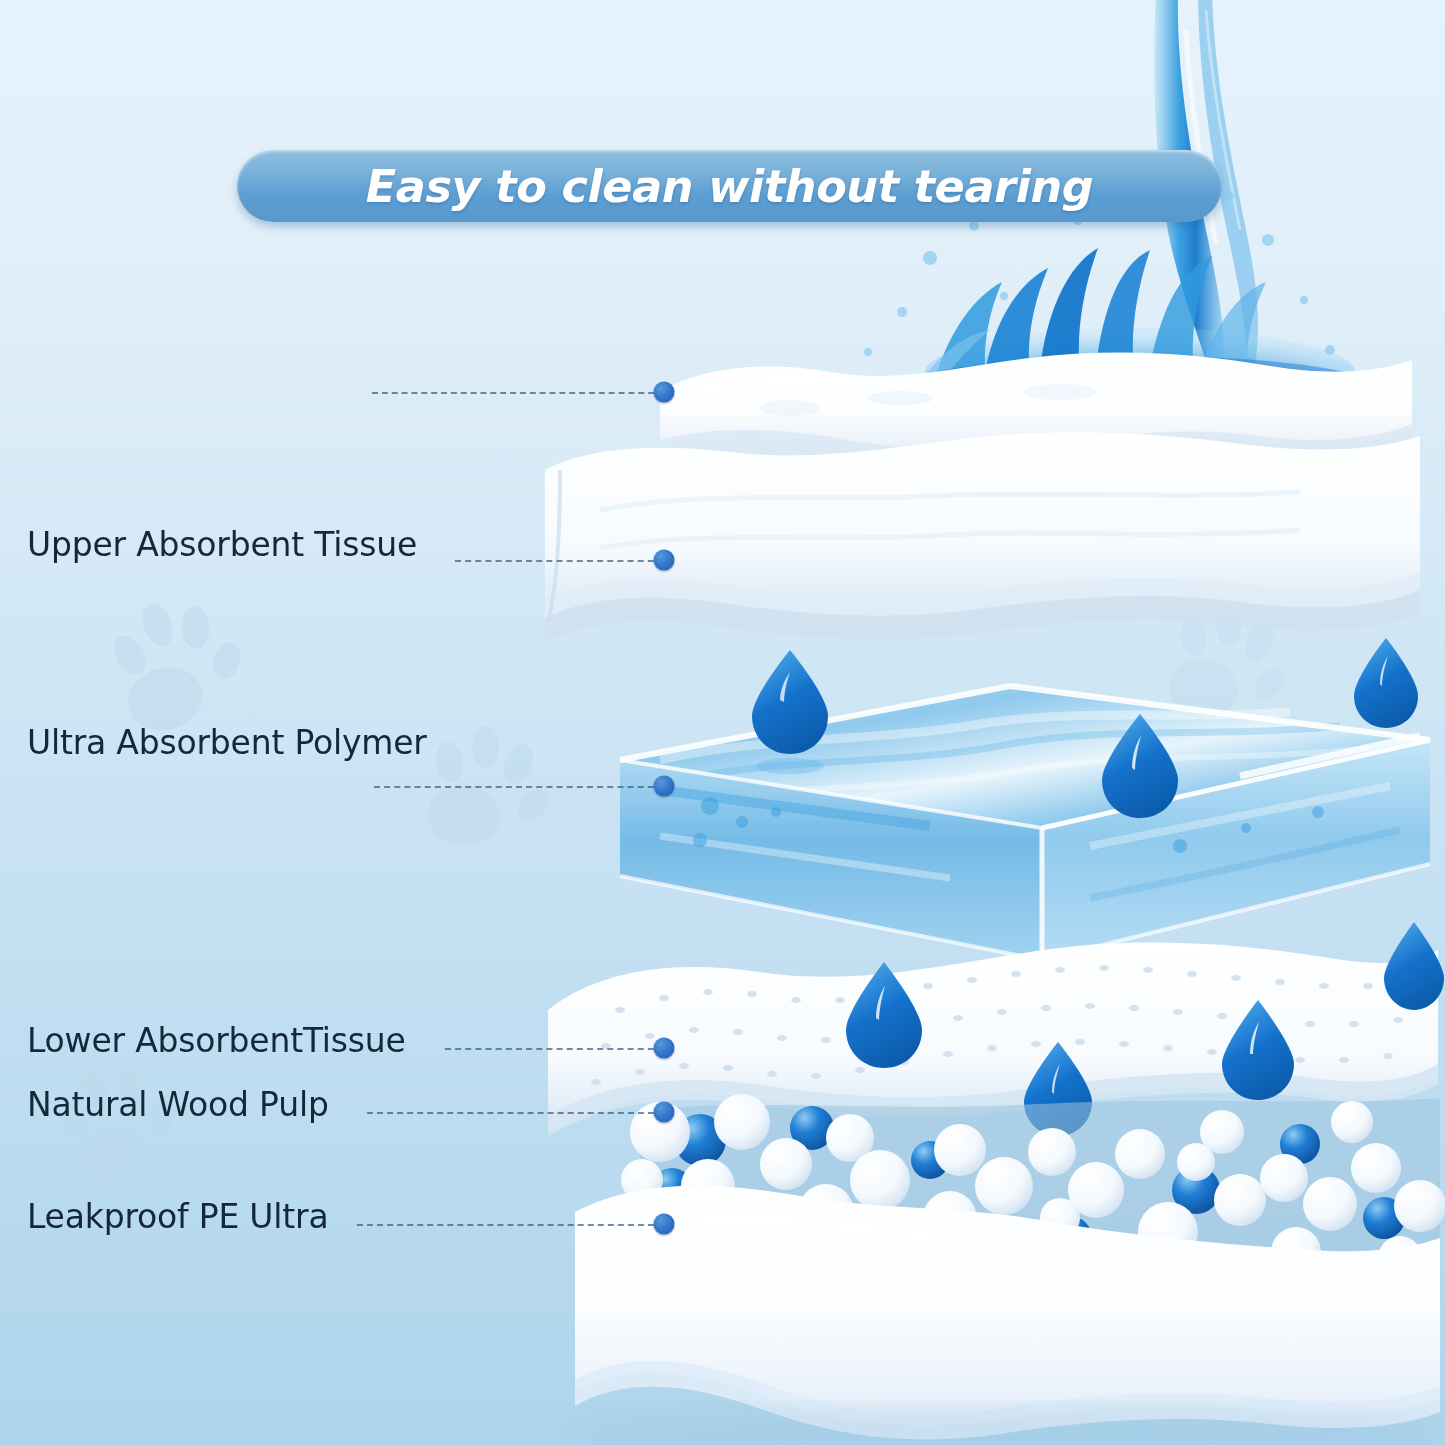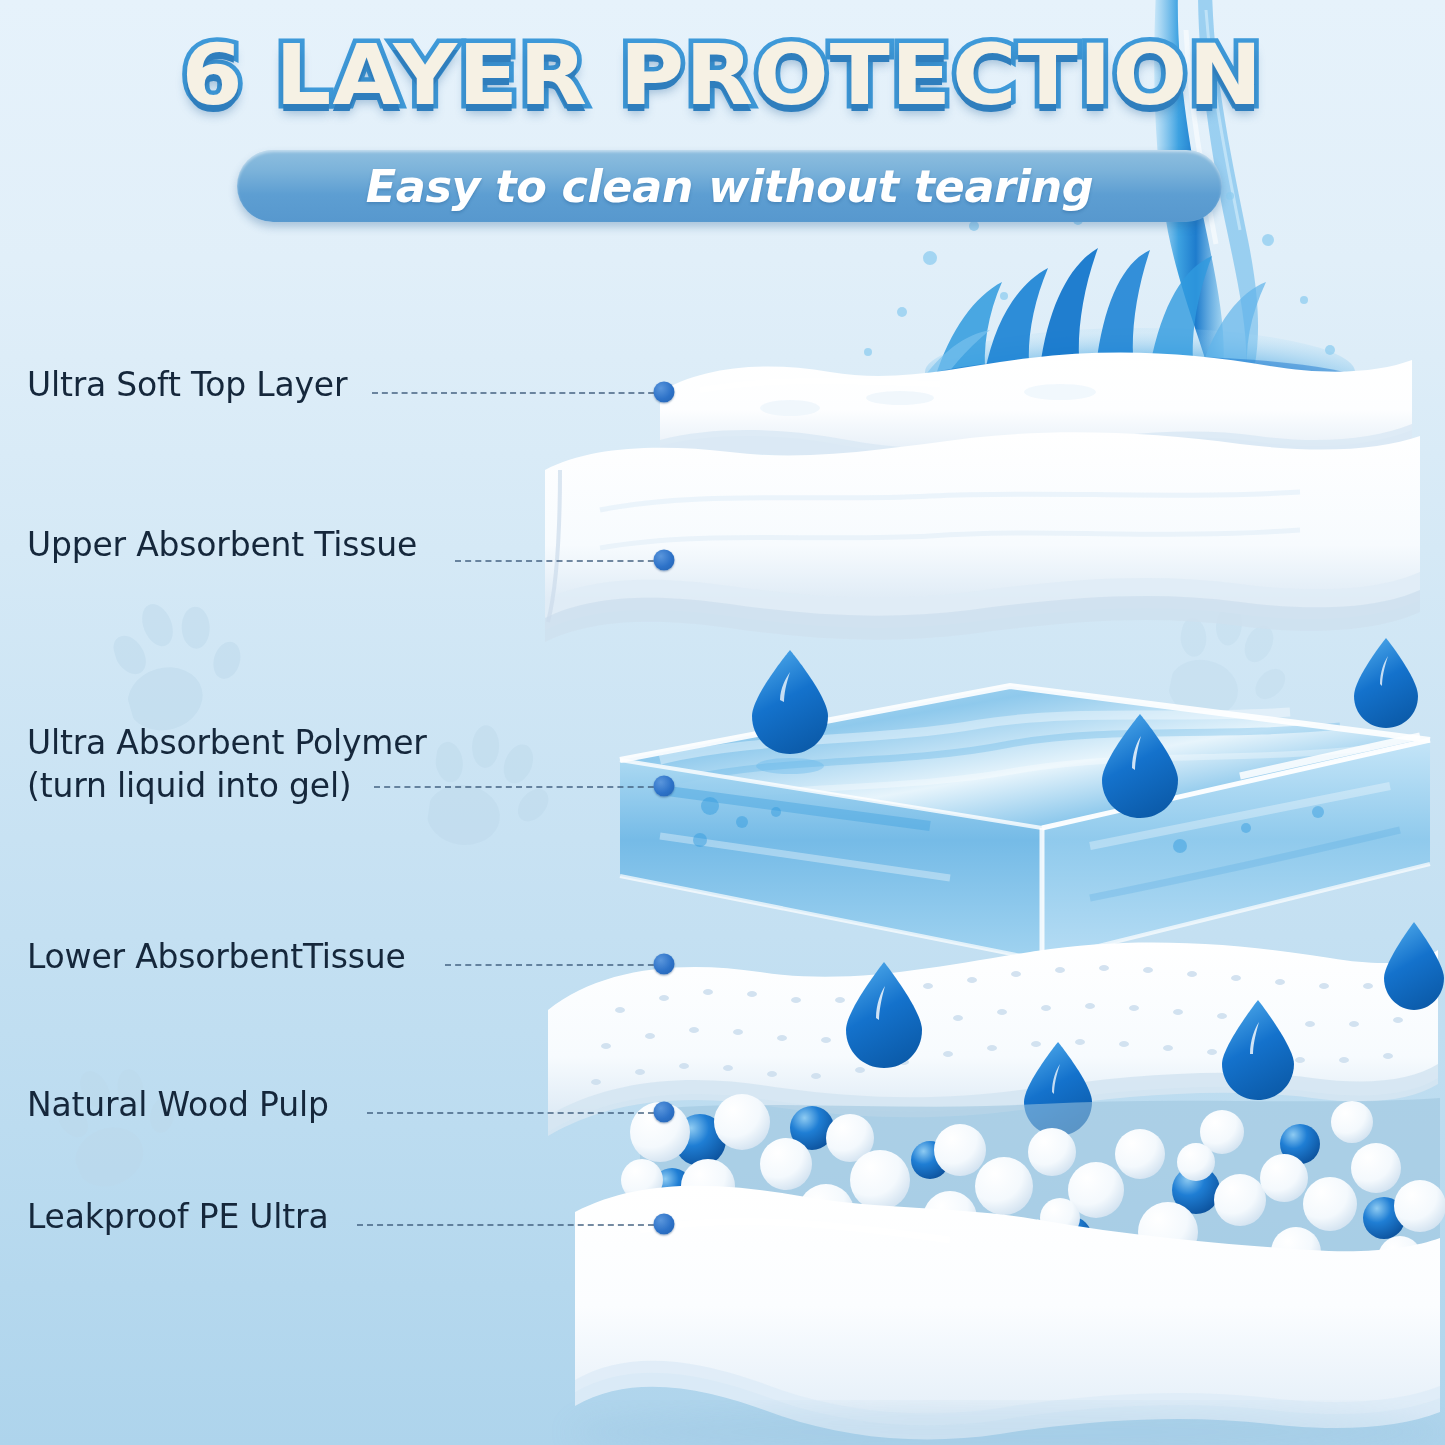--- a/index.html
+++ b/index.html
@@ -467,48 +467,43 @@
                C1090,1394 1180,1388 1270,1398 C1340,1406 1400,1402 1440,1386
                L1440,1412 C1400,1428 1340,1432 1270,1424 C1180,1414 1090,1420 1000,1434
                C920,1446 840,1438 770,1412 C700,1386 630,1374 575,1406 Z" fill="#dfecf7" opacity=".9"></path>
       <path d="M640,1230 C740,1212 850,1226 950,1240" stroke="#ffffff" stroke-width="7" fill="none" opacity=".75"></path>
     </g>
 
     <ellipse cx="1010" cy="1432" rx="440" ry="26" fill="#8ab9d8" opacity=".22" filter="url(#soft3)"></ellipse>
   </svg>
   </div>
 
-  <div id="title-wrap">
-    <div id="main-title">6 LAYER PROTECTION</div>
-  </div>
 
   <div id="subtitle-pill">
     <span id="subtitle-text">Easy to clean without tearing</span>
   </div>
 
   <div class="callout" style="left:27px; top:360px; width:650px; height:50px;">
-    <span class="lbl" style="bottom:4px;">Ultra Soft Top Layer</span>
     <div class="leader" style="left:345px; top:32px; width:292px;"></div>
     <div class="enddot" style="left:637px; top:32px;"></div>
   </div>
 
   <div class="callout" style="left:27px; top:528px; width:650px; height:50px;">
     <span class="lbl" style="bottom:12px;">Upper Absorbent Tissue</span>
     <div class="leader" style="left:428px; top:32px; width:209px;"></div>
     <div class="enddot" style="left:637px; top:32px;"></div>
   </div>
 
   <div class="callout" style="left:27px; top:720px; width:650px; height:90px;">
     <span class="lbl two" style="bottom:45px;margin-top:13px;">Ultra Absorbent Polymer</span>
-    <span class="lbl two" style="bottom:2px;">(turn liquid into gel)</span>
     <div class="leader" style="left:347px; top:66px; width:290px;"></div>
     <div class="enddot" style="left:637px; top:66px;"></div>
   </div>
 
-  <div class="callout" style="left:27px; top:932px; width:650px; height:50px;">
+  <div class="callout" style="left:27px; top:1016px; width:650px; height:50px;">
     <span class="lbl" style="bottom:4px;">Lower AbsorbentTissue</span>
     <div class="leader" style="left:418px; top:32px; width:219px;"></div>
     <div class="enddot" style="left:637px; top:32px;"></div>
   </div>
 
   <div class="callout" style="left:27px; top:1080px; width:650px; height:50px;">
     <span class="lbl" style="bottom:4px;">Natural Wood Pulp</span>
     <div class="leader" style="left:340px; top:32px; width:297px;"></div>
     <div class="enddot" style="left:637px; top:32px;"></div>
   </div>

